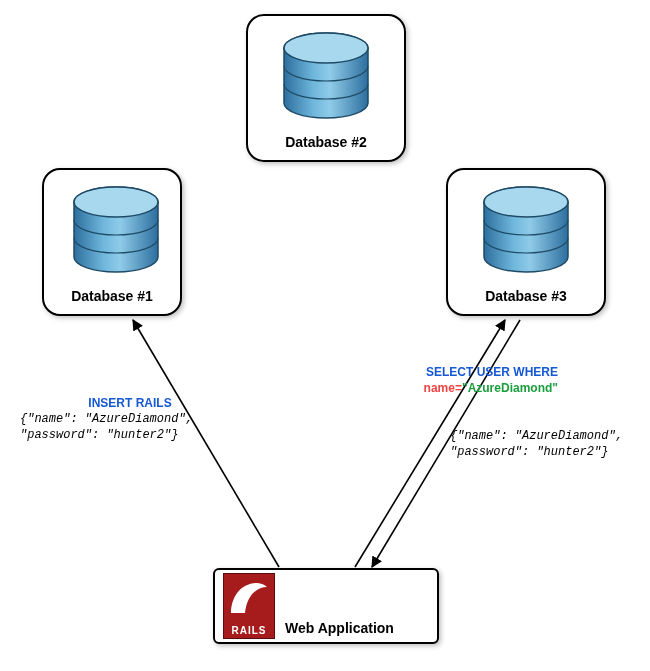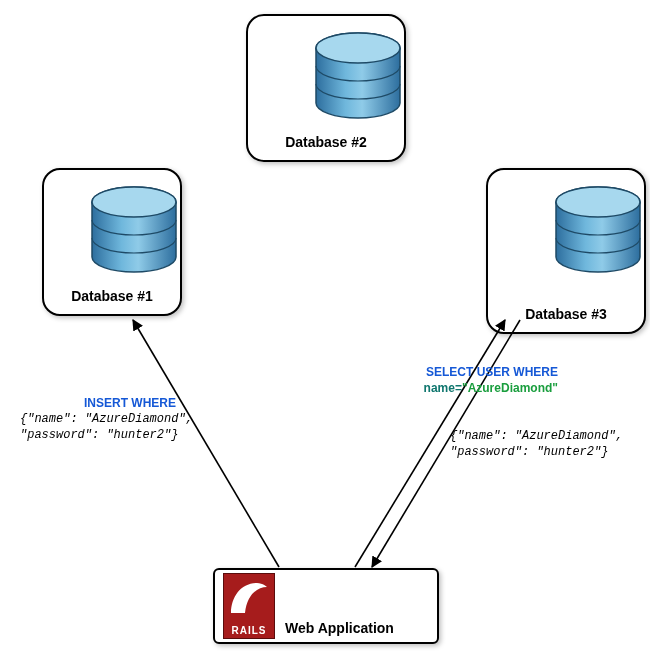--- a/index.html
+++ b/index.html
@@ -12,21 +12,21 @@
     background: #fff;
   }
   .node {
     position: absolute;
     border: 2px solid #000;
     border-radius: 18px;
     background: #fff;
     box-shadow: 2px 2px 5px rgba(0,0,0,0.25);
     display: flex;
     flex-direction: column;
-    align-items: flex-end;
+    align-items: center;
     justify-content: flex-start;
     padding-top: 14px;
   }
   .node-label {
     position: absolute;
     font-weight: bold;
     font-size: 14px;
     text-align: center;
     white-space: nowrap;
   }
@@ -103,21 +103,21 @@
     </defs>
     <ellipse cx="46" cy="18" rx="42" ry="15" fill="#7fc1e0" stroke="#1e4a66" stroke-width="1.5"></ellipse>
     <path d="M4 18 v55 a42 15 0 0 0 84 0 v-55" fill="url(#g1)" stroke="#1e4a66" stroke-width="1.5"></path>
     <path d="M4 36 a42 15 0 0 0 84 0" fill="none" stroke="#1e4a66" stroke-width="1.2"></path>
     <path d="M4 54 a42 15 0 0 0 84 0" fill="none" stroke="#1e4a66" stroke-width="1.2"></path>
     <ellipse cx="46" cy="18" rx="42" ry="15" fill="#a7d8ee" stroke="#1e4a66" stroke-width="1.5"></ellipse>
   </svg>
   <div class="node-label" style="left:0; right:0; bottom:10px;">Database #1</div>
 </div>
 
-<div class="node" style="left:446px; top:168px; width:160px; height:166px;margin-left:40px;">
+<div class="node" style="left:446px; top:168px; width:160px; height:148px;">
   <svg class="db-cyl" width="92" height="100" viewBox="0 0 92 100">
     <defs>
       <linearGradient id="g3" x1="0" x2="1" y1="0" y2="0">
         <stop offset="0" stop-color="#2d6e9e"></stop>
           <stop offset="0.35" stop-color="#6fb7dc"></stop>
           <stop offset="0.55" stop-color="#8fcbe8"></stop>
           <stop offset="1" stop-color="#2d6e9e"></stop>
       </linearGradient>
     </defs>
     <ellipse cx="46" cy="18" rx="42" ry="15" fill="#7fc1e0" stroke="#1e4a66" stroke-width="1.5"></ellipse>
@@ -147,28 +147,28 @@
   <div class="rails-logo">
     <svg width="44" height="40" viewBox="0 0 44 40">
       <path d="M4 36 C 4 20, 14 6, 30 6 C 36 6, 40 10, 40 10 C 30 10, 20 18, 18 36 Z" fill="#fff"></path>
     </svg>
     <div class="rails-txt">RAILS</div>
   </div>
   <div style="font-weight:bold; font-size:14px; position:absolute; bottom:6px; left:70px;margin-top:28px;">Web Application</div>
 </div>
 
 <div class="annot" style="left:20px; top:395px; width:220px;">
-  <div class="hdr" style="text-align:center;">INSERT WHERE</div>
+  <div class="hdr" style="text-align:center;">INSERT RAILS</div>
   <div class="mono" style="white-space:pre;">{"name": "AzureDiamond",
 "password": "hunter2"}</div>
 </div>
 
 <div class="annot" style="left:368px; top:364px; text-align:right; width:190px;">
   <div class="hdr">SELECT USER WHERE</div>
   <div style="font-weight:bold;">
-    <span style="color:#0f766e;">name=</span><span class="val">"AzureDiamond"</span>
+    <span style="color:#ef4444;">name=</span><span class="val">"AzureDiamond"</span>
   </div>
 </div>
 
 <div class="annot" style="left:450px; top:428px; width:210px;">
   <div class="mono" style="white-space:pre;">{"name": "AzureDiamond",
 "password": "hunter2"}</div>
 </div>
 
 </body></html>

